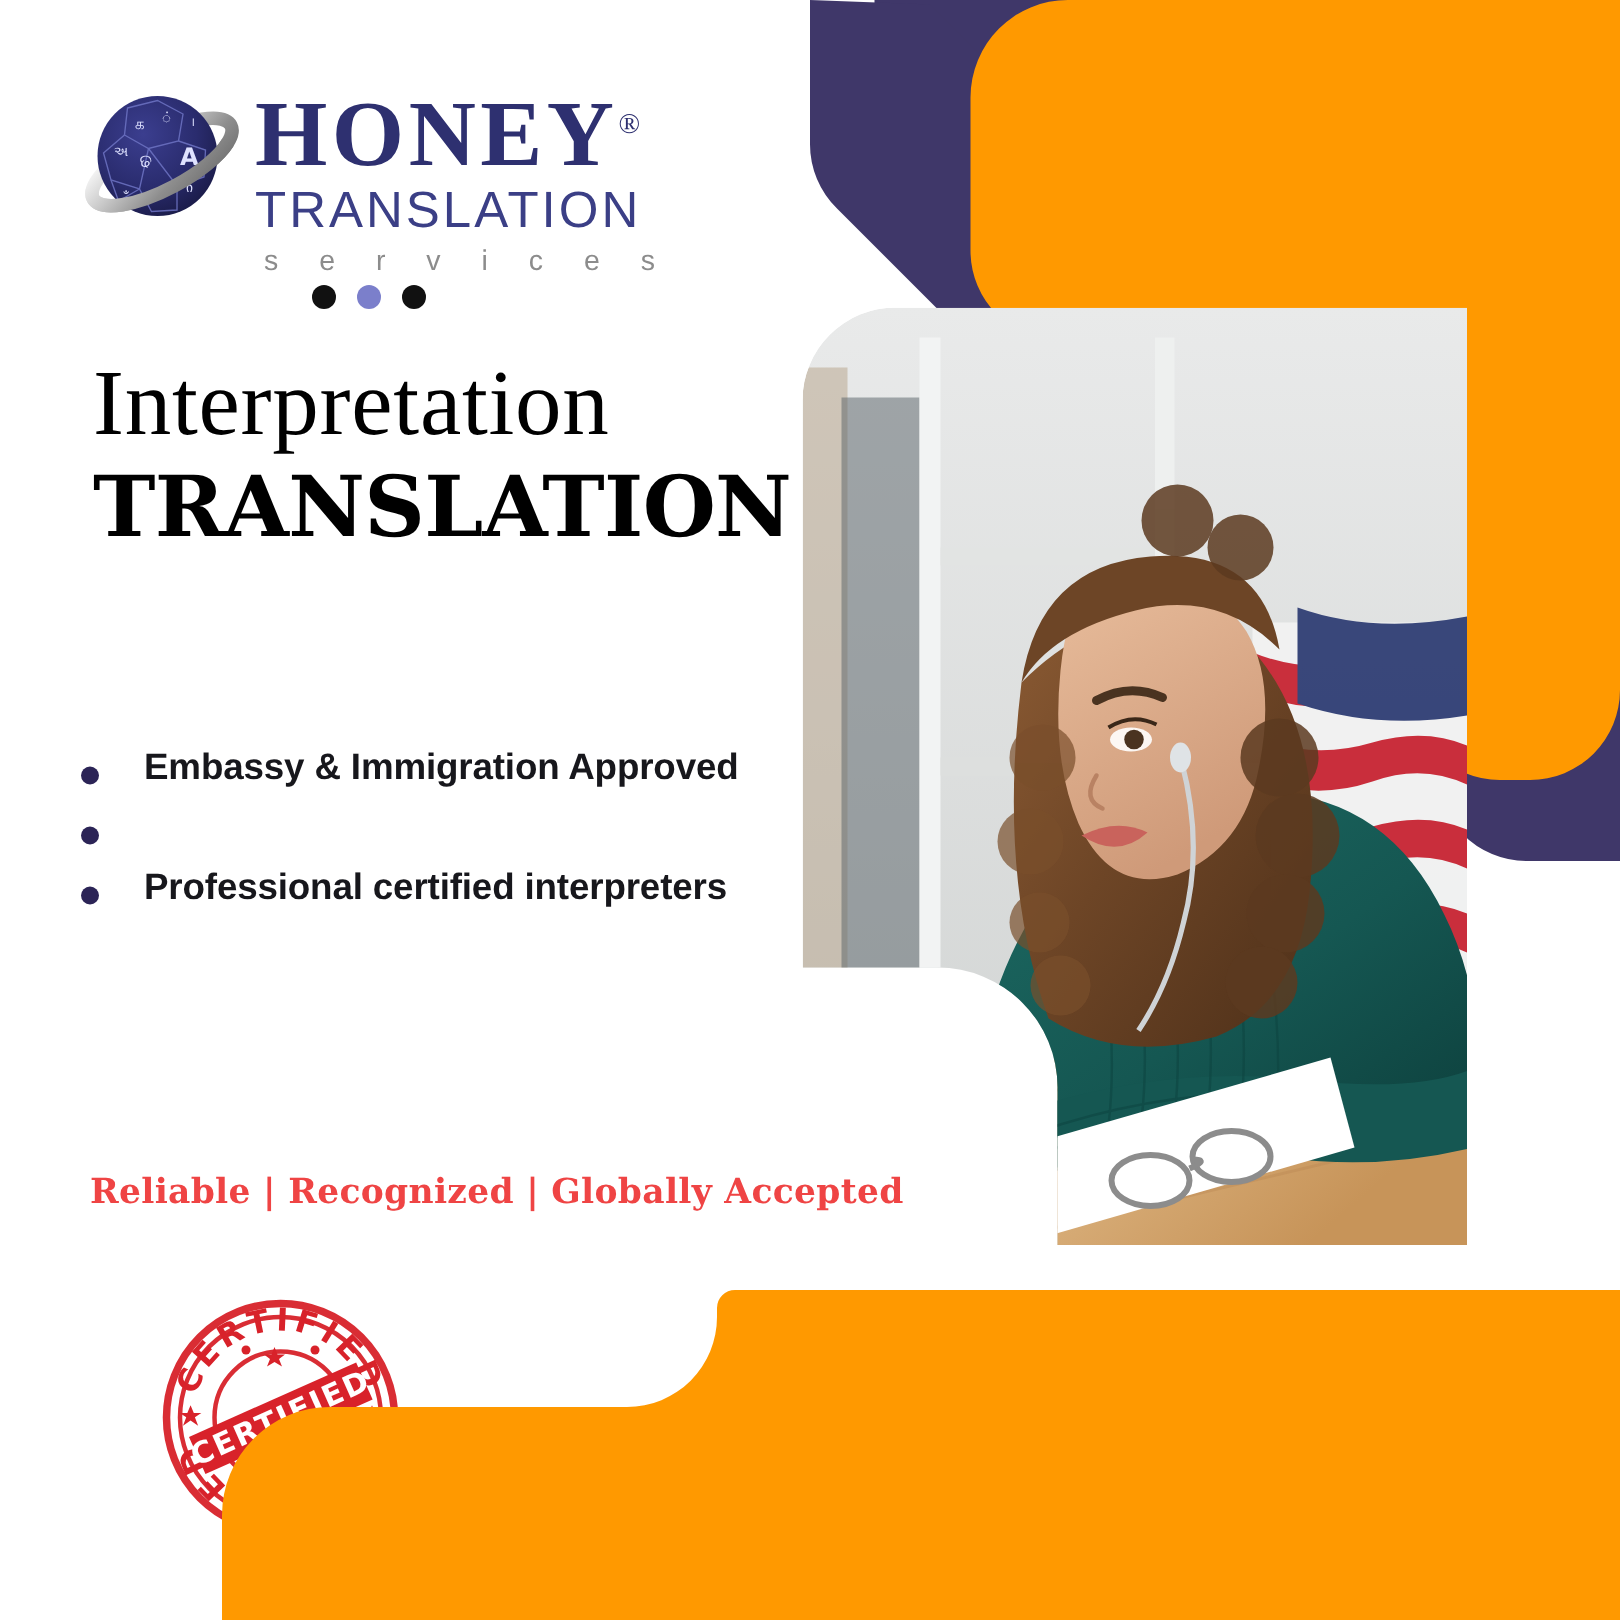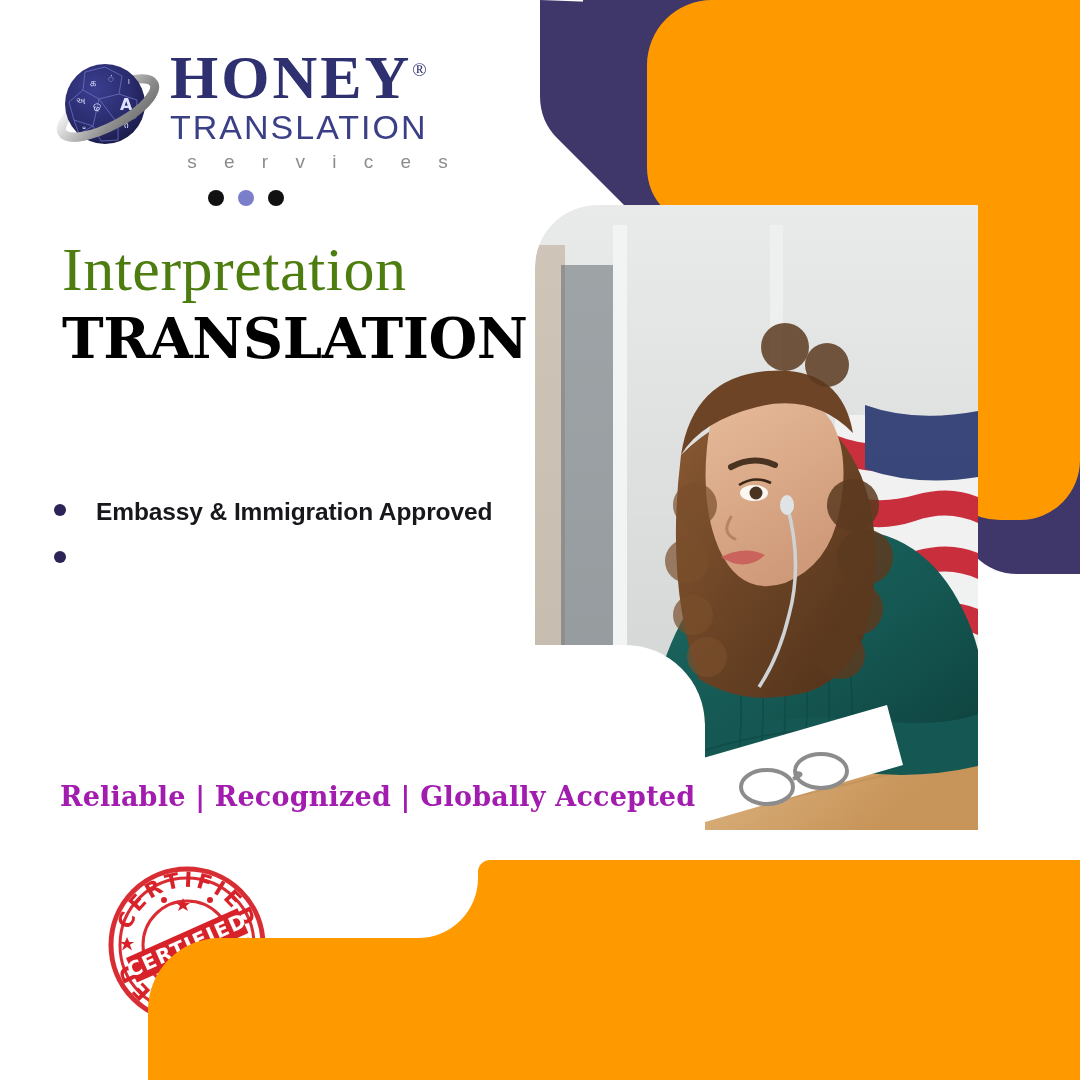--- a/index.html
+++ b/index.html
@@ -11,72 +11,72 @@
   }
   #poster{position:relative;width:1080px;height:1080px;background:#fff;overflow:hidden;}
 
   
   .decor-layer{position:absolute;inset:0;pointer-events:none;}
   .decor-svg{position:absolute;top:0;left:0;width:1080px;height:1080px;}
 
   
   #logo-block{position:absolute;left:52px;top:46px;width:420px;height:170px;}
   #logo-globe{position:absolute;left:0;top:6px;width:110px;height:110px;}
-  #logo-words{position:absolute;left:118px;top:0px;width:300px;}
+  #logo-words{position:absolute;left:118px;top:13px;width:300px;}
   .lw-honey{
     font-family:"Liberation Serif", serif;
     font-size:62px;font-weight:700;color:#2e3070;
     letter-spacing:3px;line-height:1.0;position:relative;display:inline-block;
   }
   .lw-reg{font-size:19px;vertical-align:super;font-weight:400;letter-spacing:0;}
   .lw-trans{
     font-family:"Liberation Sans", sans-serif;
     font-size:34px;font-weight:400;color:#3b3f86;
     letter-spacing:2.0px;line-height:1.05;margin-top:2px;
   }
   .lw-serv{
     font-family:"Liberation Sans", sans-serif;
     font-size:19px;font-weight:500;color:#8c8c8c;
-    letter-spacing:11px;margin-top:5px;text-align:center;padding-left:6px;
+    letter-spacing:11px;margin-top:5px;text-align:left;padding-left:6px;
   }
   #logo-dots{position:absolute;left:208px;top:190px;display:flex;gap:14px;align-items:center;}
   .dot{width:16px;height:16px;border-radius:50%;}
 
   
   #head-interp{
     position:absolute;left:62px;top:238px;
     font-family:"Liberation Serif", serif;
-    font-size:62px;font-weight:400;color:#4d7c0f;
+    font-size:62px;font-weight:400;color:#000000;
     letter-spacing:0.5px;line-height:1;
   }
   #head-main{
     position:absolute;left:62px;top:305px;width:470px;
     font-family:"DejaVu Serif", serif;
     font-size:56px;font-weight:700;color:#000;
     line-height:1.18;letter-spacing:-0.5px;
   }
 
   
   #bullets{position:absolute;left:54px;top:495px;width:470px;}
-  .bullet-row{display:flex;align-items:flex-start;margin-bottom:12px;}
+  .bullet-row{display:flex;align-items:center;margin-bottom:12px;}
   .bullet-dot{
     width:12px;height:12px;border-radius:50%;
     margin-top:9px;margin-right:30px;flex:none;
   }
   .bullet-text{
     font-family:"Liberation Sans", sans-serif;
     font-size:24.5px;font-weight:700;color:#17171c;
     line-height:1.42;letter-spacing:-0.1px;
   }
 
   
   #tagline{
     position:absolute;left:60px;top:781px;
     font-family:"DejaVu Serif", serif;
-    font-size:27px;font-weight:700;color:#a21caf;
+    font-size:23px;font-weight:700;color:#ef4444;
     letter-spacing:0.2px;white-space:nowrap;
   }
 
   
   #photo{
     position:absolute;left:535px;top:205px;width:443px;height:625px;
     border-radius:62px 0px 0px 62px;
     overflow:hidden;
   }
   #photo-inner{position:absolute;inset:0;}
@@ -174,20 +174,24 @@
     <div>TRANSLATION</div>
   </div>
 
   <div id="bullets">
     <div class="bullet-row">
       <span class="bullet-dot" style="background:#2b2456"></span>
       <span class="bullet-text">Embassy &amp; Immigration Approved</span>
     </div>
     <div class="bullet-row">
       <span class="bullet-dot" style="background:#2b2456"></span>
+    </div>
+    <div class="bullet-row">
+      <span class="bullet-dot" style="background:#2b2456"></span>
+      <span class="bullet-text">Professional certified interpreters</span>
     </div>
   </div>
 
   <div id="tagline">Reliable  |  Recognized  |  Globally Accepted</div>
 
   <div id="photo">
     <svg id="photo-inner" viewBox="0 0 443 625" preserveAspectRatio="none">
       <defs>
         <clipPath id="pclip">
           <path d="M62,0 H443 V625 H170

